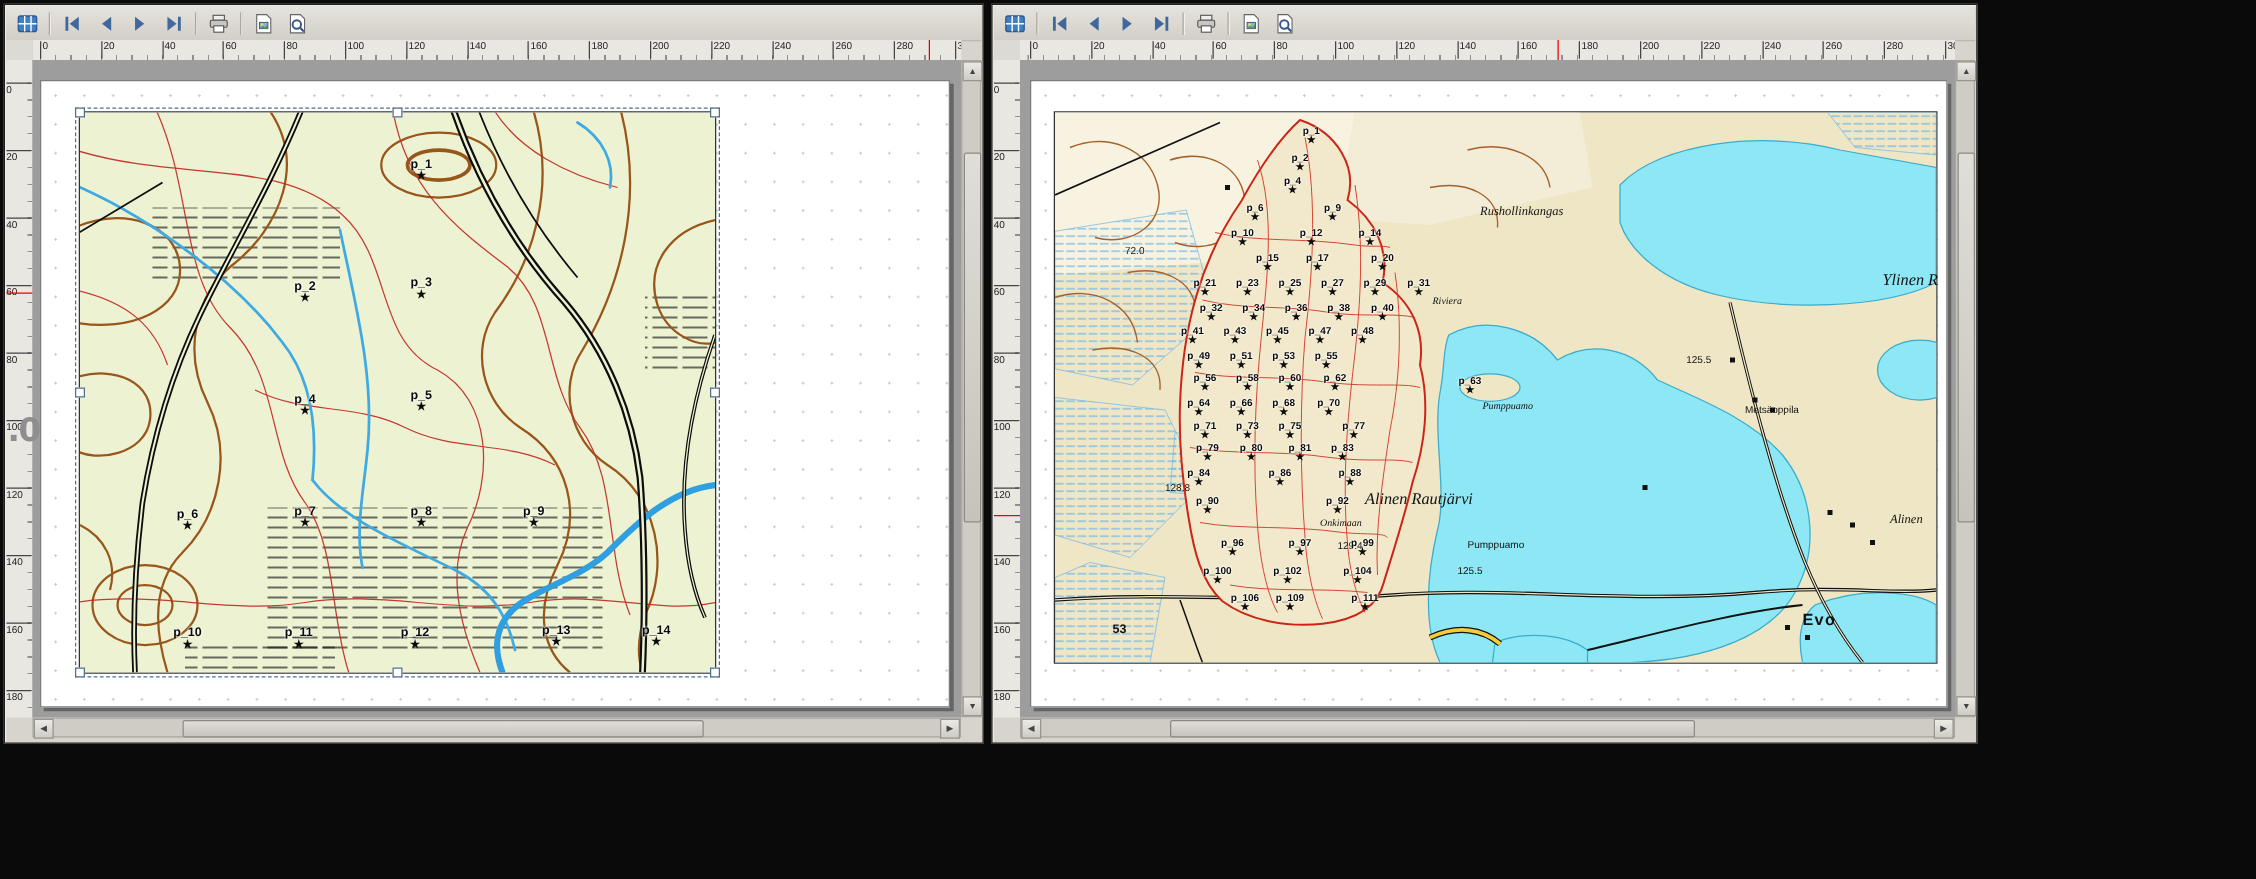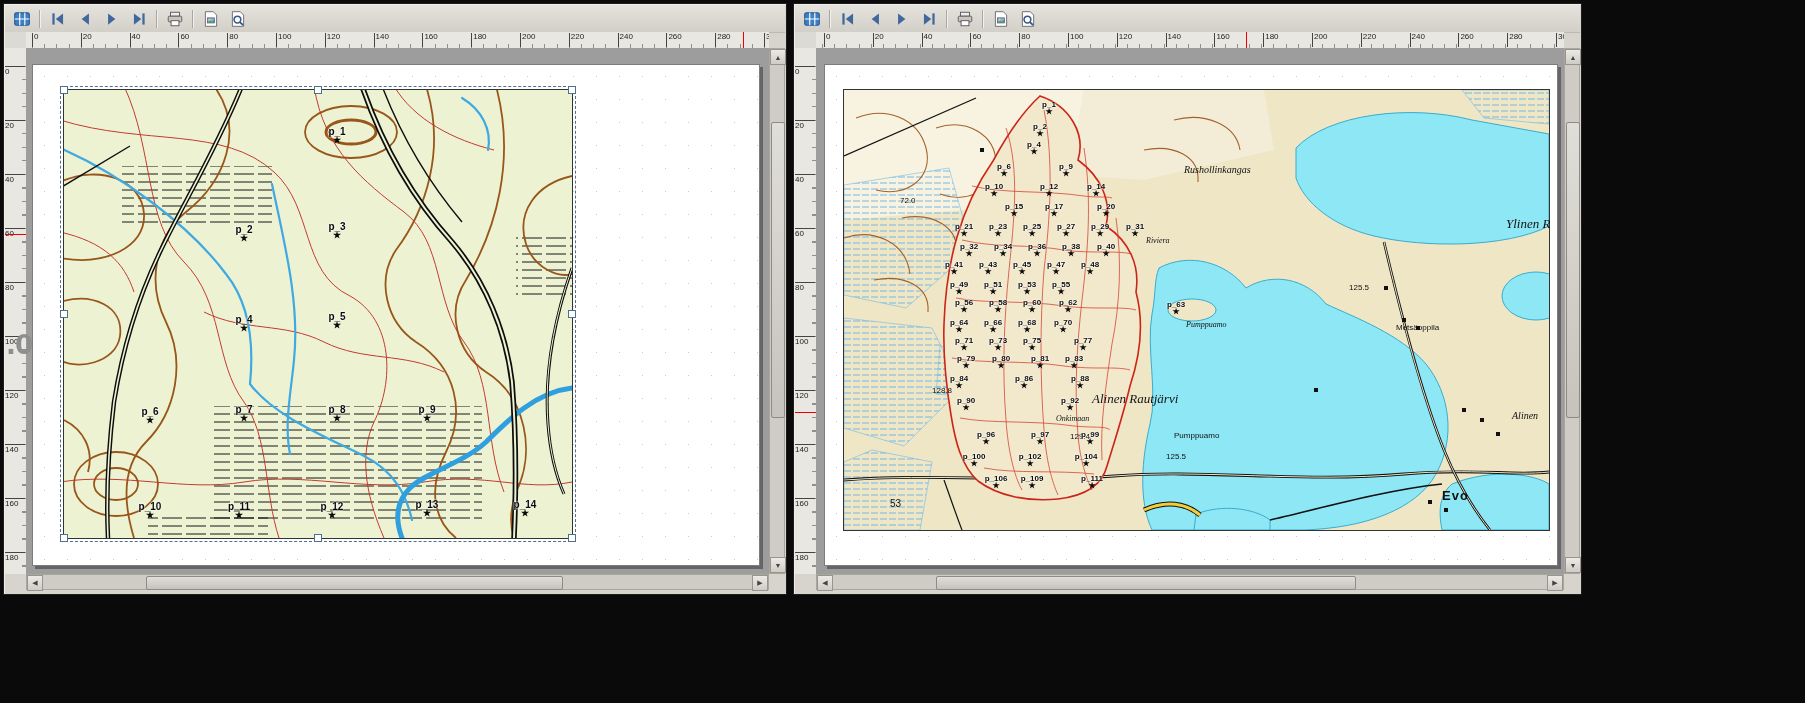--- a/index.html
+++ b/index.html
@@ -284,21 +284,21 @@
                 <span class="star">★</span>
               </div>
               <div class="pt" style="left: 175px; top: 411px;">
                 <span class="lab">p_11</span>
                 <span class="star">★</span>
               </div>
               <div class="pt" style="left: 268px; top: 411px;">
                 <span class="lab">p_12</span>
                 <span class="star">★</span>
               </div>
-              <div class="pt" style="left: 363px; top: 409px;">
+              <div class="pt" style="left: 381px; top: 409px;">
                 <span class="lab">p_13</span>
                 <span class="star">★</span>
               </div>
               <div class="pt" style="left: 461px; top: 409px;">
                 <span class="lab">p_14</span>
                 <span class="star">★</span>
               </div>
             </div>
           <i class="handle hnw"></i>
           <i class="handle hn"></i>
@@ -522,21 +522,21 @@
               <span class="pl pl-sm" style="left: 505px; top: 193px;">125.5</span>
               <span class="pl pl-sm pl-i" style="left: 342px; top: 230px;">Pumppuamo</span>
               <span class="pl pl-sm" style="left: 552px; top: 233px;">Metsäoppila</span>
               <span class="pl pl-lg pl-i" style="left: 248px; top: 301px;">Alinen Rautjärvi</span>
               <span class="pl pl-sm pl-i" style="left: 212px; top: 324px;">Onkimaan</span>
               <span class="pl pl-sm" style="left: 226px; top: 342px;">129.4</span>
               <span class="pl pl-sm" style="left: 330px; top: 341px;">Pumppuamo</span>
               <span class="pl pl-sm" style="left: 322px; top: 362px;">125.5</span>
               <span class="pl pl-md pl-i" style="left: 668px; top: 320px;">Alinen</span>
               <span class="pl pl-evo" style="left: 598px; top: 398px;">Evo</span>
-              <span class="pl pl-md" style="left: 46px; top: 408px;">53</span>
+              <span class="pl pl-md" style="left: 46px; top: 408px; font-weight: bold;">53</span>
               <span class="pl pl-sm" style="left: 56px; top: 106px;">72.0</span>
               <span class="pl pl-sm" style="left: 88px; top: 296px;">128.8</span>
             </div>
           <div class="points" id="points-right">
               <div class="pt" style="left: 205px; top: 10px;">
                 <span class="lab">p_1</span>
                 <span class="star">★</span>
               </div>
               <div class="pt" style="left: 196px; top: 32px;">
                 <span class="lab">p_2</span>

